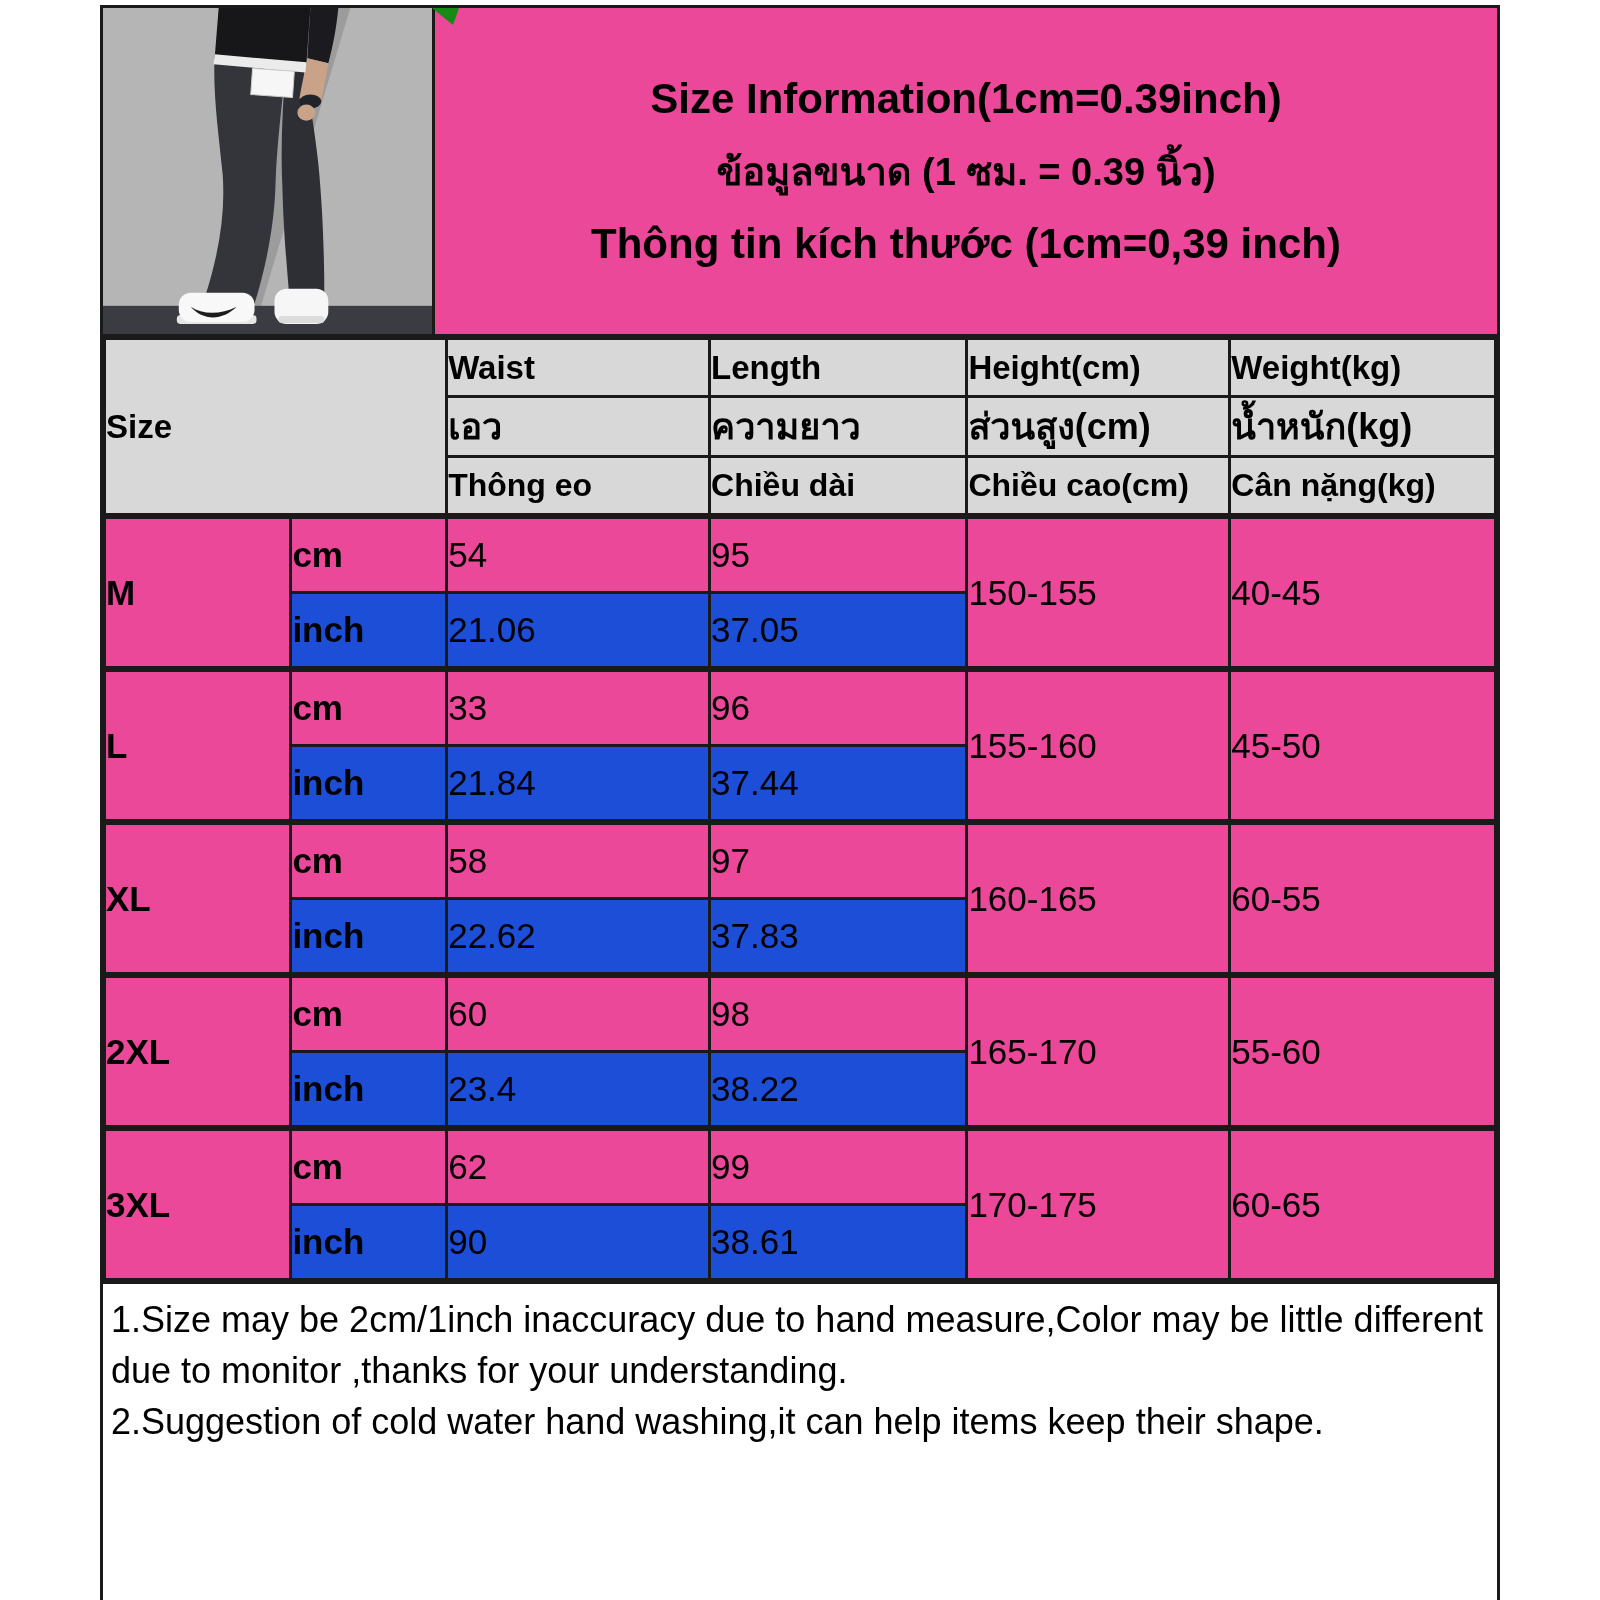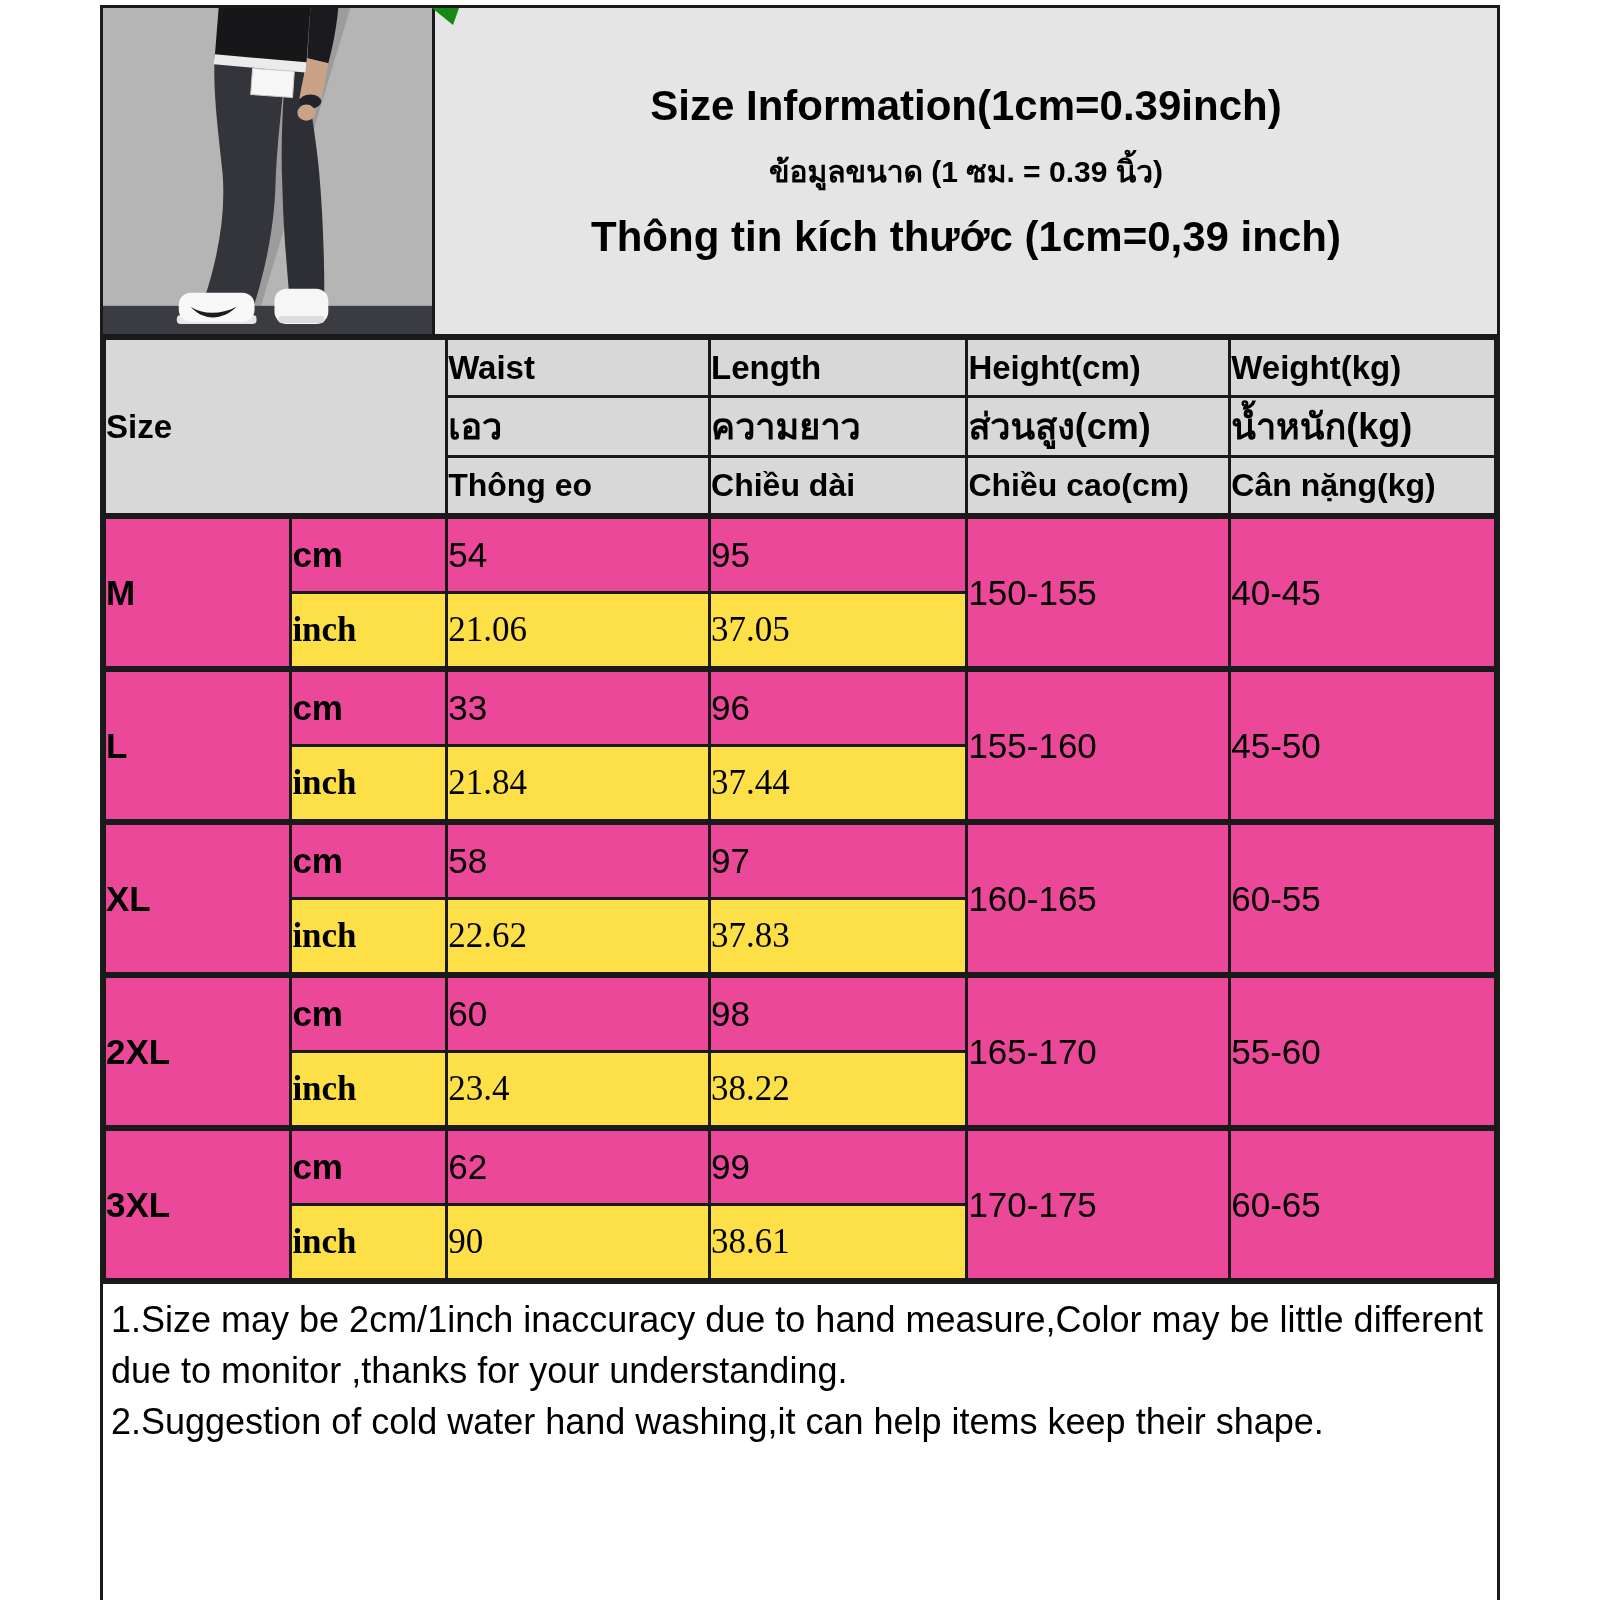--- a/index.html
+++ b/index.html
@@ -10,26 +10,26 @@
   }
   .sheet{
     position:absolute;left:100px;top:5px;width:1394px;
     border:3px solid #1a1a1a;background:#fff;
   }
   
   .top-section{display:flex;height:326px;border-bottom:3px solid #1a1a1a;position:relative;}
   .photo-box{width:329px;height:326px;border-right:3px solid #1a1a1a;background:#b5b5b5;overflow:hidden;flex:none;}
   .photo-box svg{display:block;width:100%;height:100%;}
   .title-box{
-    flex:1;background:#e5e5e5;display:flex;flex-direction:column;
+    flex:1;background:#ec4899;display:flex;flex-direction:column;
     justify-content:center;align-items:center;gap:18px;
   }
   .title-line{font-weight:bold;text-align:center;letter-spacing:0px;}
   .title-en{font-size:42px;}
-  .title-th{font-size:30px;}
+  .title-th{font-size:38px;}
   .title-vi{font-size:42px;}
   .ribbon{position:absolute;left:329px;top:0;width:27px;height:17px;}
   
   table.size-table{
     width:100%;border-collapse:collapse;table-layout:fixed;
     background:#ffffff;
   }
   .size-table td{
     border:3px solid #1a1a1a;vertical-align:middle;
     padding:0;overflow:hidden;
@@ -45,21 +45,21 @@
   tr.hrow-th td{font-size:36px;}
   tr.hrow-vi td{font-size:32px;}
   td.size-head{
     background:#d8d8d8;font-weight:bold;font-size:54px;
   }
   tr.brow td{height:72px;font-size:35px;}
   tr.group-start td{border-top-width:6px;}
   td.size-label{background:#d8d8d8;font-weight:bold;font-size:36px;}
   td.unit-cell{font-weight:bold;font-size:31px;}
   tr.row-cm td{background:#ec4899;}
-  tr.row-inch td{background:#fde047;font-family:Liberation Serif, serif;}
+  tr.row-inch td{background:#1d4ed8;}
   td.merged-cell{background:#f0f0f0;font-size:35px;}
   td.size-label{background:#d8d8d8;}
   
   .attention-box{
     height:330px;background:#ffffff;border-top:3px solid #1a1a1a;
     padding:10px 8px 0 8px;box-sizing:border-box;text-align:left;
   }
   .attention-box div{font-size:36px;line-height:1.42;}
 </style>
 </head>

